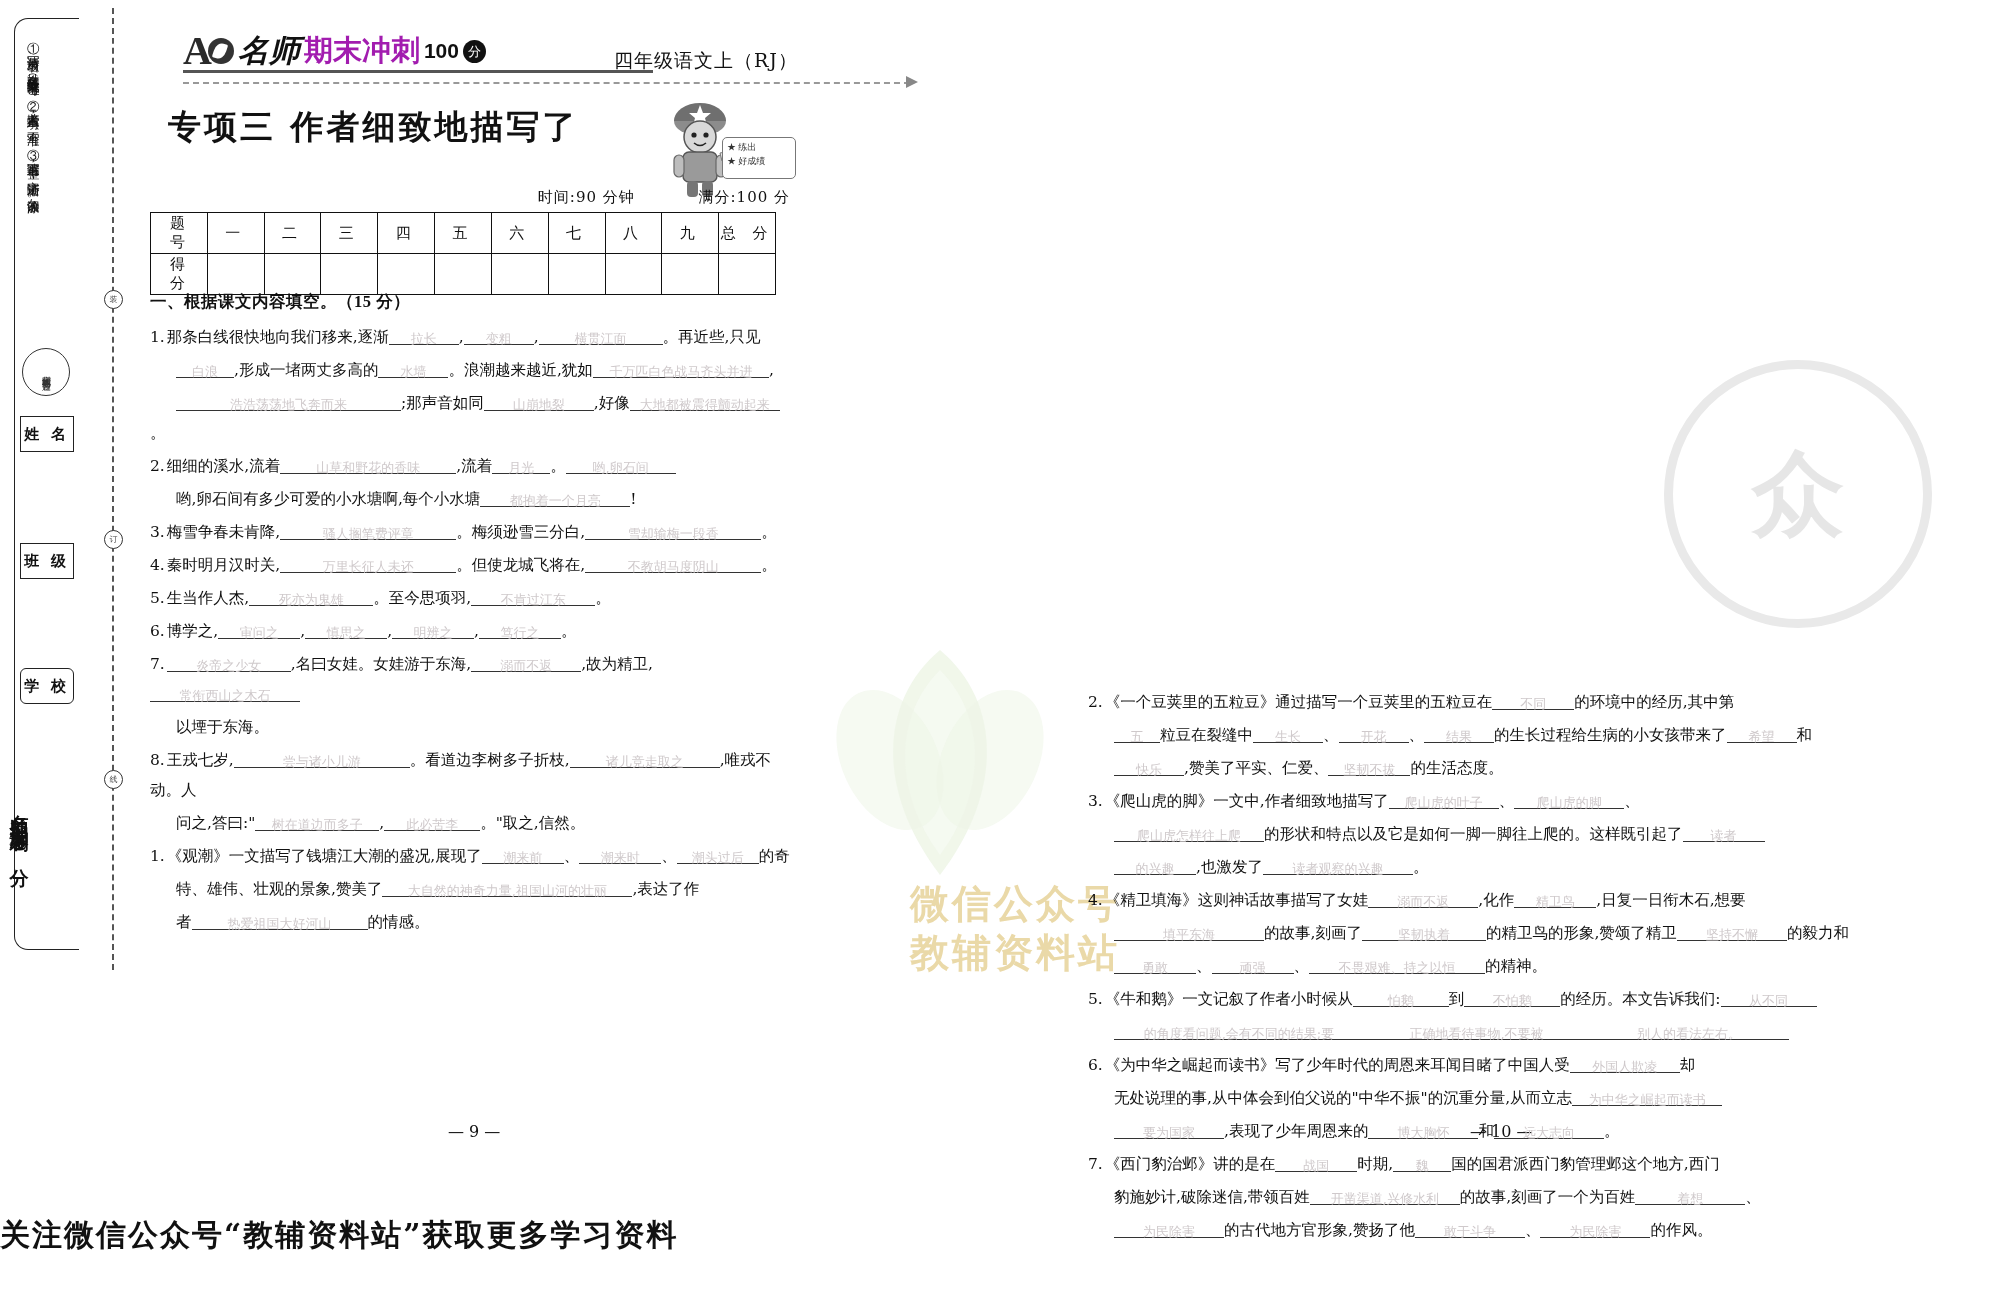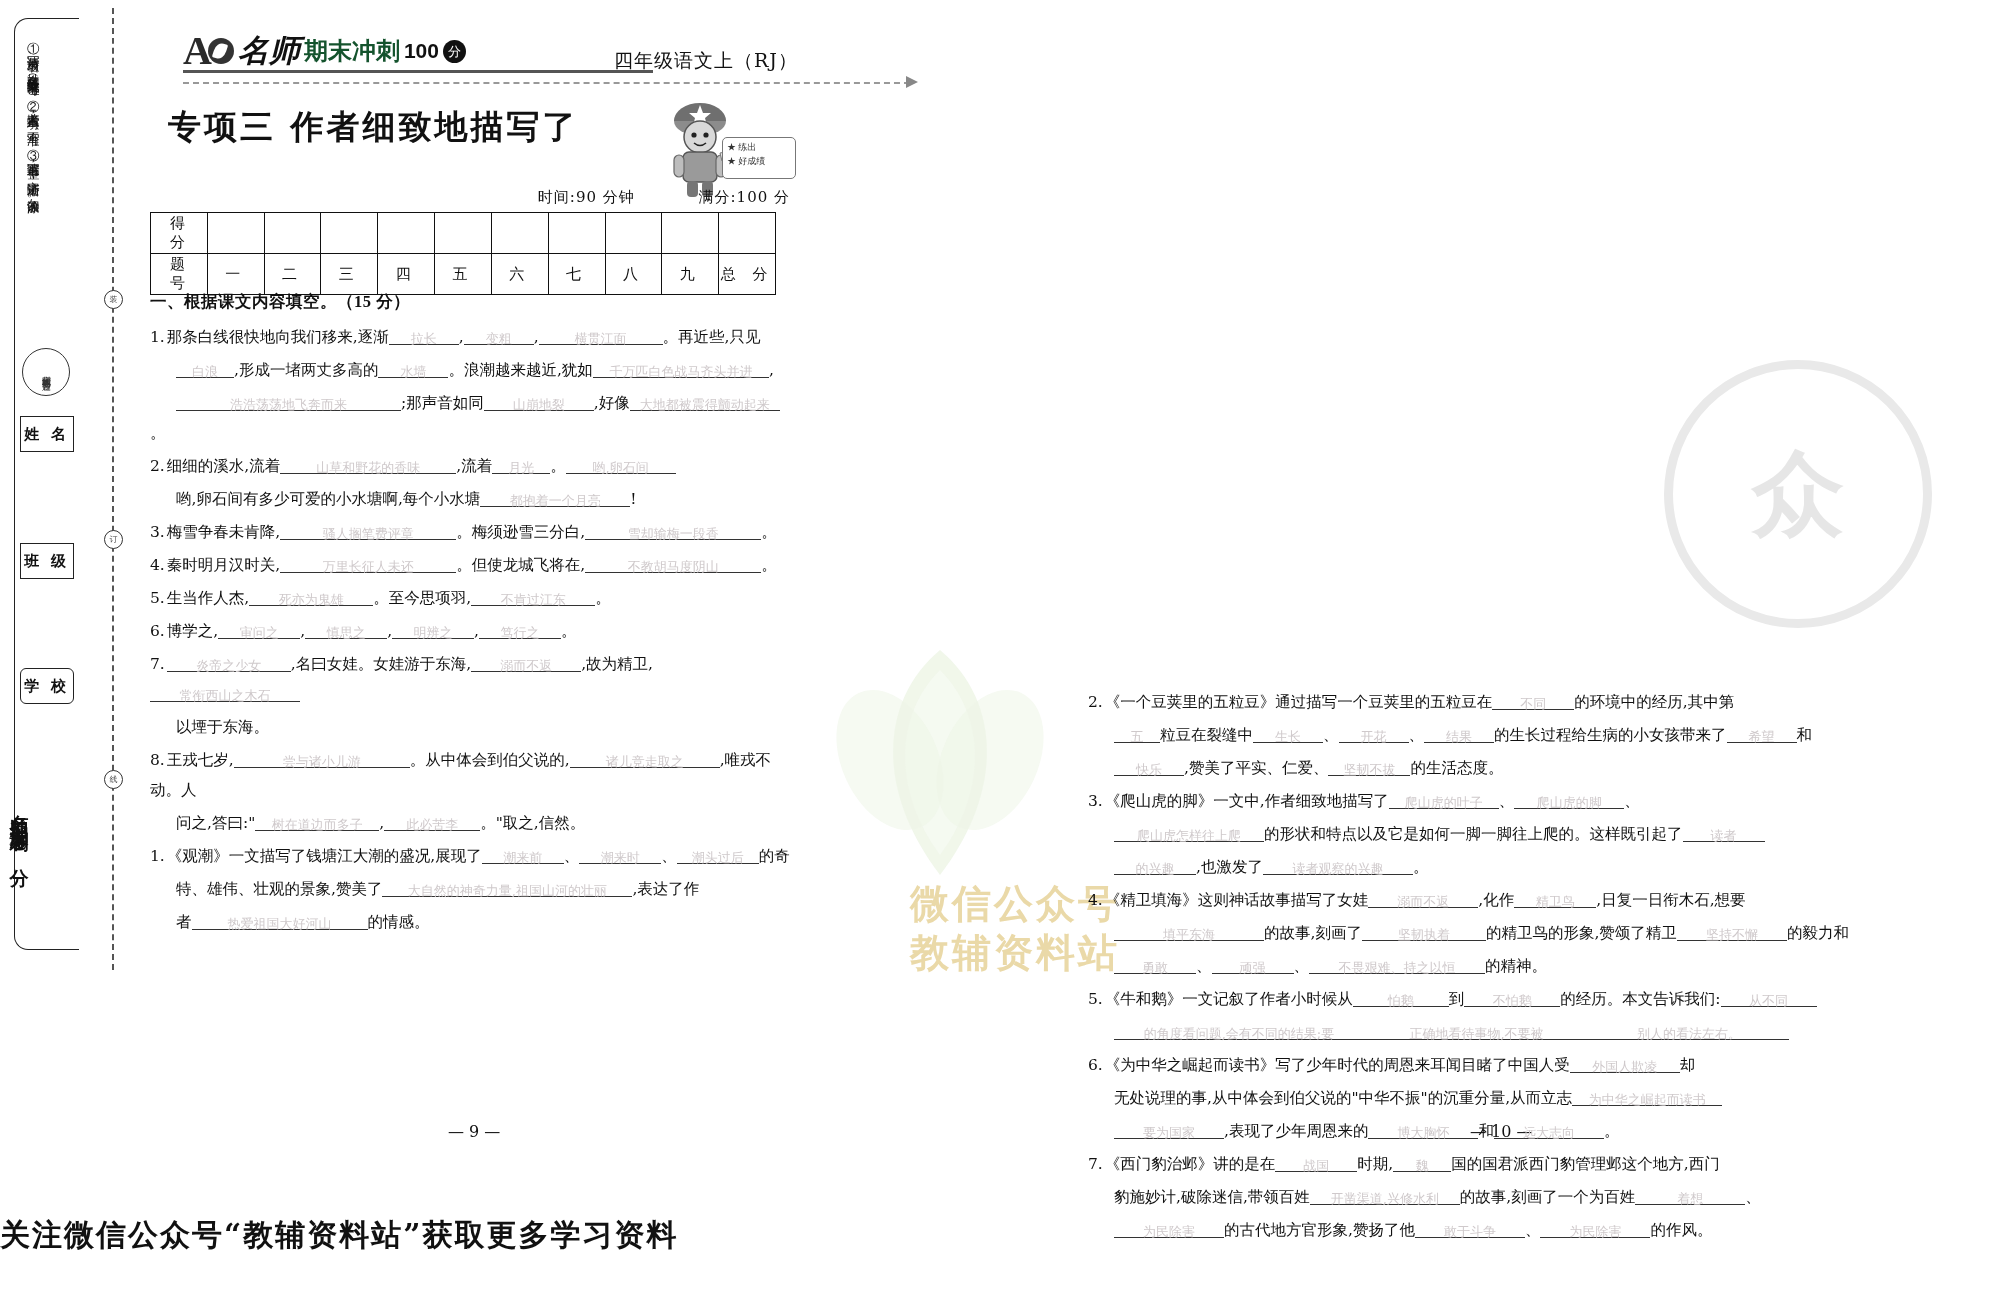--- a/index.html
+++ b/index.html
@@ -60,21 +60,21 @@
     color:#2a2a2a;line-height:1;letter-spacing:-4px;
   }
   .brand-leaf{
     width:26px;height:26px;border-radius:50%;background:#333;
     display:inline-block;position:relative;margin-left:-4px;
   }
   .brand-leaf:after{content:"";position:absolute;left:6px;top:5px;width:12px;height:16px;
     background:#fff;border-radius:60% 10% 60% 10%;transform:rotate(18deg);}
   .brand-ms{font-size:31px;font-weight:700;font-family:"DejaVu Sans",sans-serif;
     letter-spacing:0px;color:#111;font-style:italic;}
-  .brand-qm{font-size:24px;font-weight:700;font-family:Liberation Serif, serif;color:#14532d;}
+  .brand-qm{font-size:29px;font-weight:700;font-family:Liberation Serif, serif;color:#a21caf;}
   .brand-100{font-size:21px;font-weight:700;color:#111;font-family:"Liberation Sans",sans-serif;}
   .brand-fen{display:inline-block;width:23px;height:23px;border-radius:50%;background:#111;color:#fff;
     font-size:13px;line-height:23px;text-align:center;font-family:"DejaVu Sans",sans-serif;}
   .brand-underline{position:absolute;left:33px;top:40px;width:470px;height:3px;background:#555;}
   .grade-id{
     position:absolute;right:-8px;top:18px;font-size:19px;letter-spacing:1px;
     font-family:"DejaVu Serif",serif;white-space:nowrap;
   }
   .arrow-rule{position:absolute;left:33px;top:50px;width:727px;border-top:2.5px dashed #999;}
   .arrow-head{position:absolute;left:758px;top:44px;width:0;height:0;
@@ -236,62 +236,62 @@
   </div>
 
   <div class="exam-meta">
     <span>时间:90 分钟</span>
     <span>满分:100 分</span>
   </div>
 
   <table class="score">
     <tbody>
         <tr>
-      <td class="hd">得  分</td>
-      <td></td>
-      <td></td>
-      <td></td>
-      <td></td>
-      <td></td>
-      <td></td>
-      <td></td>
-      <td></td>
-      <td></td>
-      <td></td>
-    </tr>
-    <tr>
       <td class="hd">题  号</td>
       <td>一</td>
       <td>二</td>
       <td>三</td>
       <td>四</td>
       <td>五</td>
       <td>六</td>
       <td>七</td>
       <td>八</td>
       <td>九</td>
       <td>总  分</td>
+    </tr>
+    <tr>
+      <td class="hd">得  分</td>
+      <td></td>
+      <td></td>
+      <td></td>
+      <td></td>
+      <td></td>
+      <td></td>
+      <td></td>
+      <td></td>
+      <td></td>
+      <td></td>
     </tr>
   </tbody>
     </table>
 
   <div class="col col-left content" style="top:283px;" id="left-body">
       <div class="sec-h" style="margin-top: 8px; font-family: Liberation Serif, serif;">一、根据课文内容填空。（15 分）</div>
       <div class="q"><span class="qn">1.</span><span>那条白线很快地向我们移来,逐渐</span><span class="bl ghost w6" data-ans="拉长"></span><span>,</span><span class="bl ghost w6" data-ans="变粗"></span><span>,</span><span class="bl ghost w10" data-ans="横贯江面"></span><span>。再近些,只见</span></div>
       <div class="q"><span class="ind" style="width: 26px;"></span><span class="bl ghost w5" data-ans="白浪"></span><span>,形成一堵两丈多高的</span><span class="bl ghost w6" data-ans="水墙"></span><span>。浪潮越来越近,犹如</span><span class="bl ghost w14" data-ans="千万匹白色战马齐头并进"></span><span>,</span></div>
       <div class="q"><span class="ind" style="width: 26px;"></span><span class="bl ghost w18" data-ans="浩浩荡荡地飞奔而来"></span><span>;那声音如同</span><span class="bl ghost w9" data-ans="山崩地裂"></span><span>,好像</span><span class="bl ghost w12" data-ans="大地都被震得颤动起来"></span><span>。</span></div>
       <div class="q"><span class="qn">2.</span><span>细细的溪水,流着</span><span class="bl ghost w14" data-ans="山草和野花的香味"></span><span>,流着</span><span class="bl ghost w5" data-ans="月光"></span><span>。</span><span class="bl ghost w9" data-ans="哟,卵石间"></span></div>
       <div class="q"><span class="ind" style="width: 26px;"></span><span>哟,卵石间有多少可爱的小水塘啊,每个小水塘</span><span class="bl ghost w12" data-ans="都抱着一个月亮"></span><span>!</span></div>
       <div class="q"><span class="qn">3.</span><span>梅雪争春未肯降,</span><span class="bl ghost w14" data-ans="骚人搁笔费评章"></span><span>。梅须逊雪三分白,</span><span class="bl ghost w14" data-ans="雪却输梅一段香"></span><span>。</span></div>
       <div class="q"><span class="qn">4.</span><span>秦时明月汉时关,</span><span class="bl ghost w14" data-ans="万里长征人未还"></span><span>。但使龙城飞将在,</span><span class="bl ghost w14" data-ans="不教胡马度阴山"></span><span>。</span></div>
       <div class="q"><span class="qn">5.</span><span>生当作人杰,</span><span class="bl ghost w10" data-ans="死亦为鬼雄"></span><span>。至今思项羽,</span><span class="bl ghost w10" data-ans="不肯过江东"></span><span>。</span></div>
       <div class="q"><span class="qn">6.</span><span>博学之,</span><span class="bl ghost w7" data-ans="审问之"></span><span>,</span><span class="bl ghost w7" data-ans="慎思之"></span><span>,</span><span class="bl ghost w7" data-ans="明辨之"></span><span>,</span><span class="bl ghost w7" data-ans="笃行之"></span><span>。</span></div>
       <div class="q"><span class="qn">7.</span><span class="bl ghost w10" data-ans="炎帝之少女"></span><span>,名曰女娃。女娃游于东海,</span><span class="bl ghost w9" data-ans="溺而不返"></span><span>,故为精卫,</span><span class="bl ghost w12" data-ans="常衔西山之木石"></span></div>
       <div class="q"><span class="ind" style="width: 26px;"></span><span>以堙于东海。</span></div>
-      <div class="q"><span class="qn">8.</span><span>王戎七岁,</span><span class="bl ghost w14" data-ans="尝与诸小儿游"></span><span>。从中体会到伯父说的,</span><span class="bl ghost w12" data-ans="诸儿竞走取之"></span><span>,唯戎不动。人</span></div>
+      <div class="q"><span class="qn">8.</span><span>王戎七岁,</span><span class="bl ghost w14" data-ans="尝与诸小儿游"></span><span>。看道边李树多子折枝,</span><span class="bl ghost w12" data-ans="诸儿竞走取之"></span><span>,唯戎不动。人</span></div>
       <div class="q"><span class="ind" style="width: 26px;"></span><span>问之,答曰:"</span><span class="bl ghost w10" data-ans="树在道边而多子"></span><span>,</span><span class="bl ghost w8" data-ans="此必苦李"></span><span>。"取之,信然。</span></div>
       <div class="q"><span class="qn">1.</span><span>《观潮》一文描写了钱塘江大潮的盛况,展现了</span><span class="bl ghost w7" data-ans="潮来前"></span><span>、</span><span class="bl ghost w7" data-ans="潮来时"></span><span>、</span><span class="bl ghost w7" data-ans="潮头过后"></span><span>的奇</span></div>
       <div class="q"><span class="ind" style="width: 26px;"></span><span>特、雄伟、壮观的景象,赞美了</span><span class="bl ghost w20" data-ans="大自然的神奇力量,祖国山河的壮丽"></span><span>,表达了作</span></div>
       <div class="q"><span class="ind" style="width: 26px;"></span><span>者</span><span class="bl ghost w14" data-ans="热爱祖国大好河山"></span><span>的情感。</span></div>
     </div>
 
   <div class="col col-right content" style="top:30px;" id="right-body">
       <div class="q"><span class="qn">2.</span><span>《一个豆荚里的五粒豆》通过描写一个豆荚里的五粒豆在</span><span class="bl ghost w7" data-ans="不同"></span><span>的环境中的经历,其中第</span></div>
       <div class="q"><span class="ind" style="width: 26px;"></span><span class="bl ghost w4" data-ans="五"></span><span>粒豆在裂缝中</span><span class="bl ghost w6" data-ans="生长"></span><span>、</span><span class="bl ghost w6" data-ans="开花"></span><span>、</span><span class="bl ghost w6" data-ans="结果"></span><span>的生长过程给生病的小女孩带来了</span><span class="bl ghost w6" data-ans="希望"></span><span>和</span></div>
       <div class="q"><span class="ind" style="width: 26px;"></span><span class="bl ghost w6" data-ans="快乐"></span><span>,赞美了平实、仁爱、</span><span class="bl ghost w7" data-ans="坚韧不拔"></span><span>的生活态度。</span></div>

